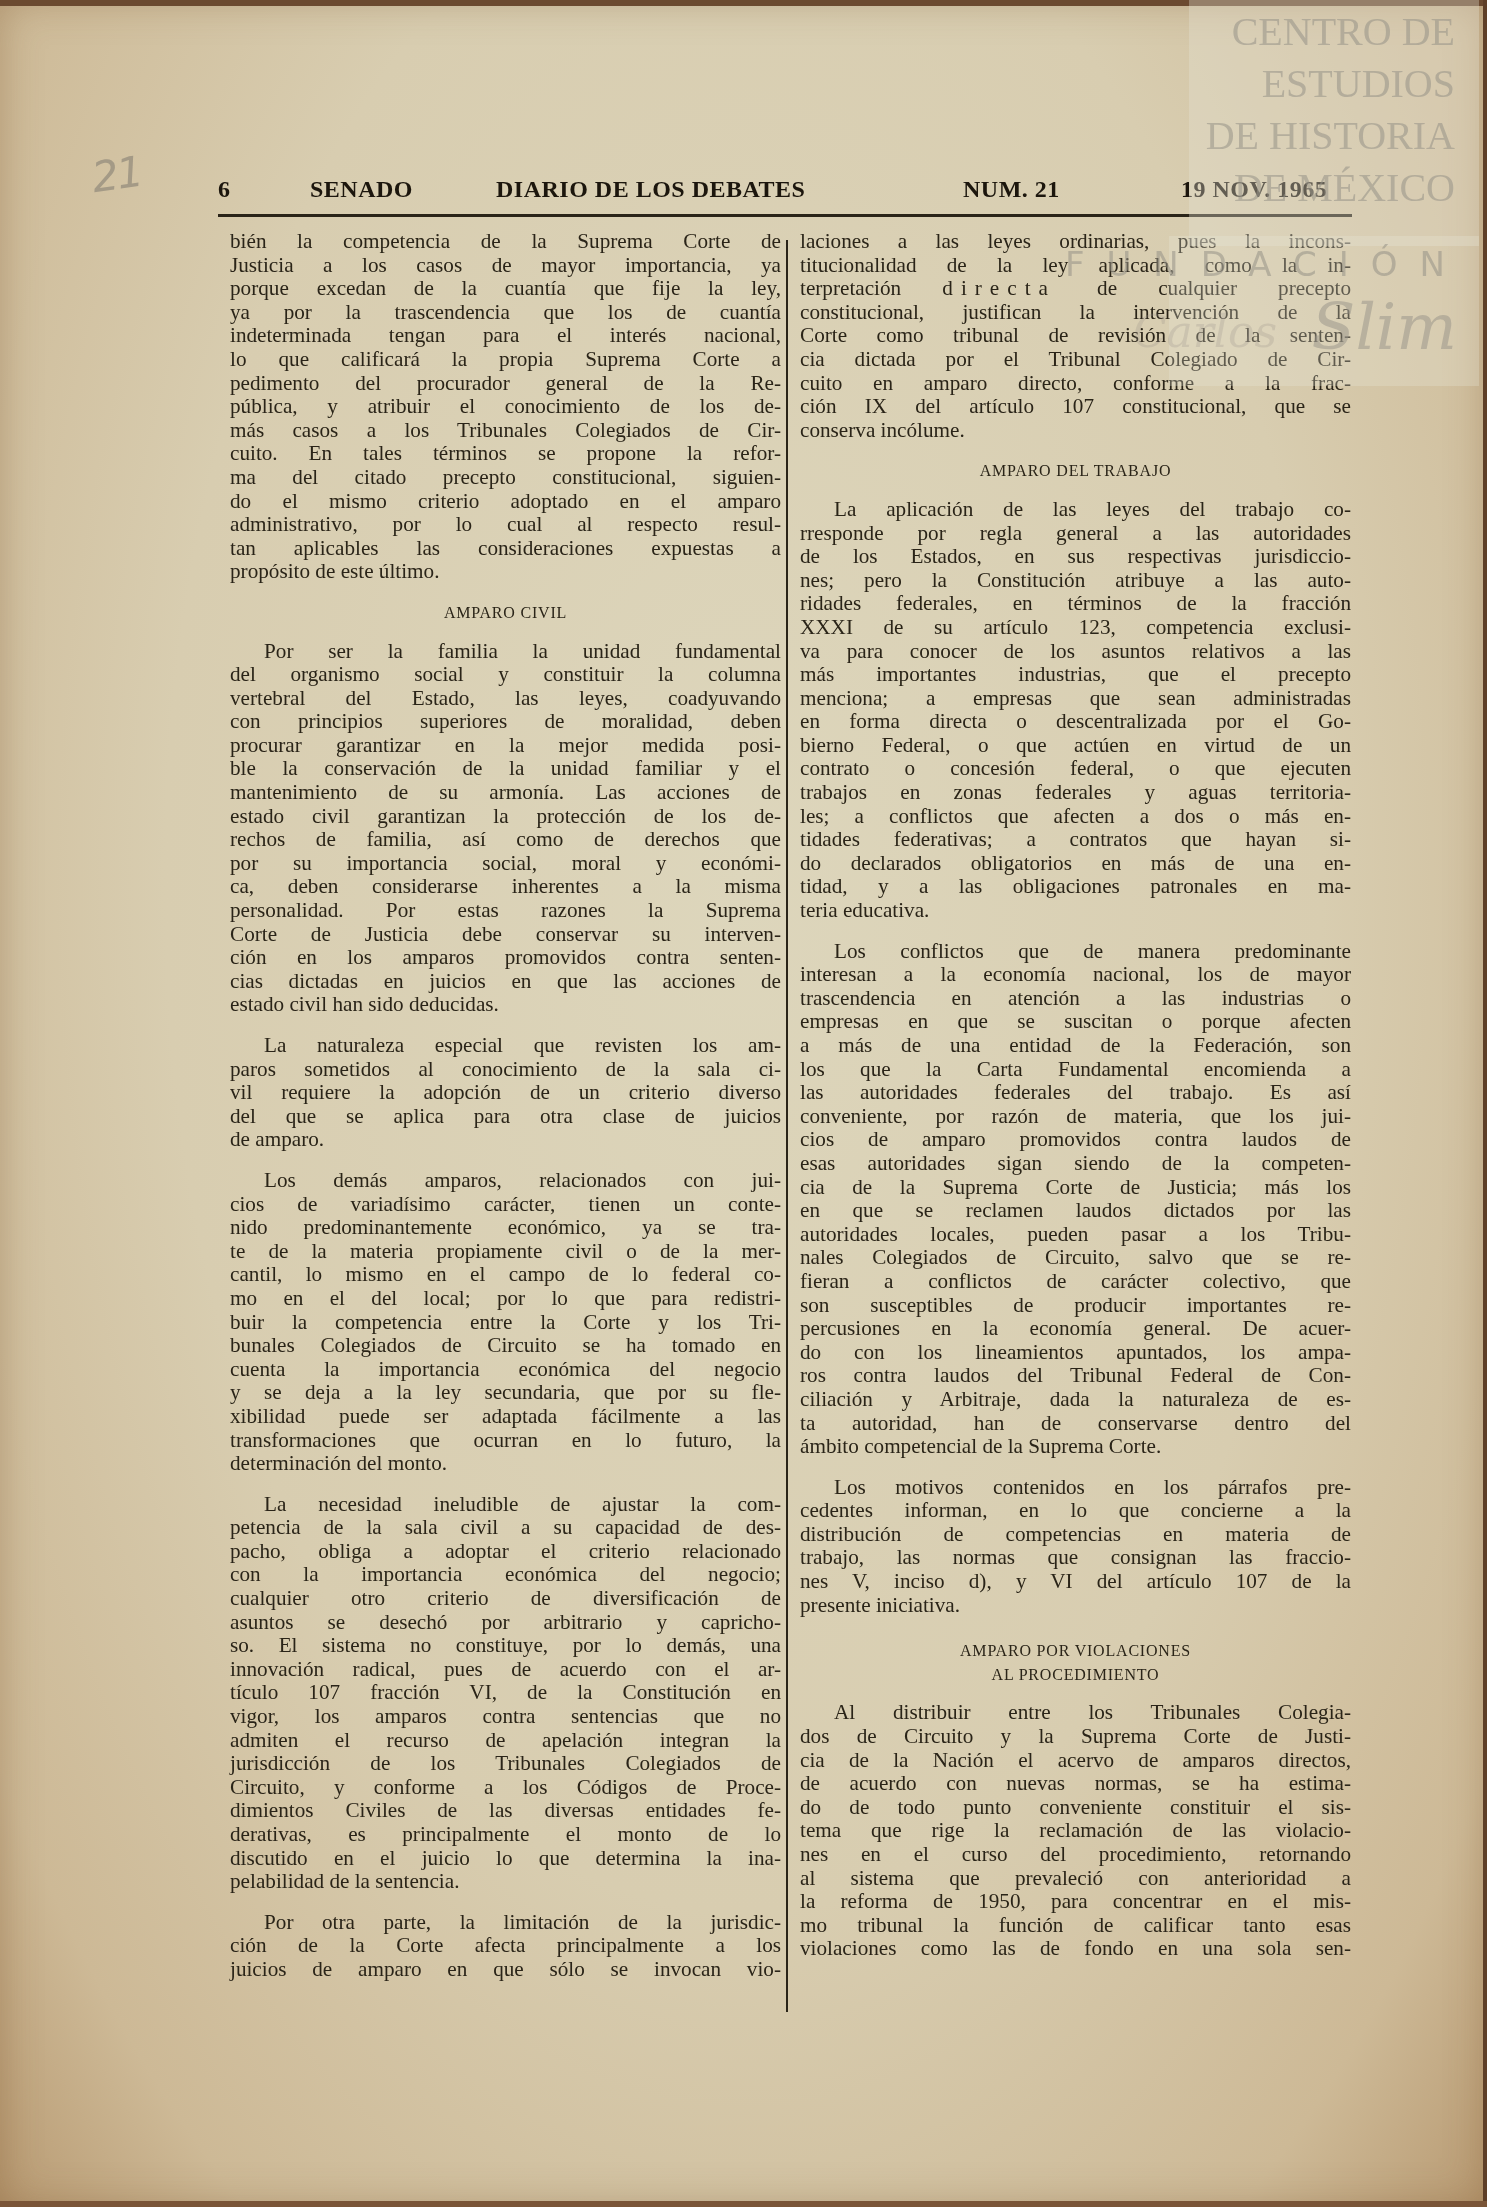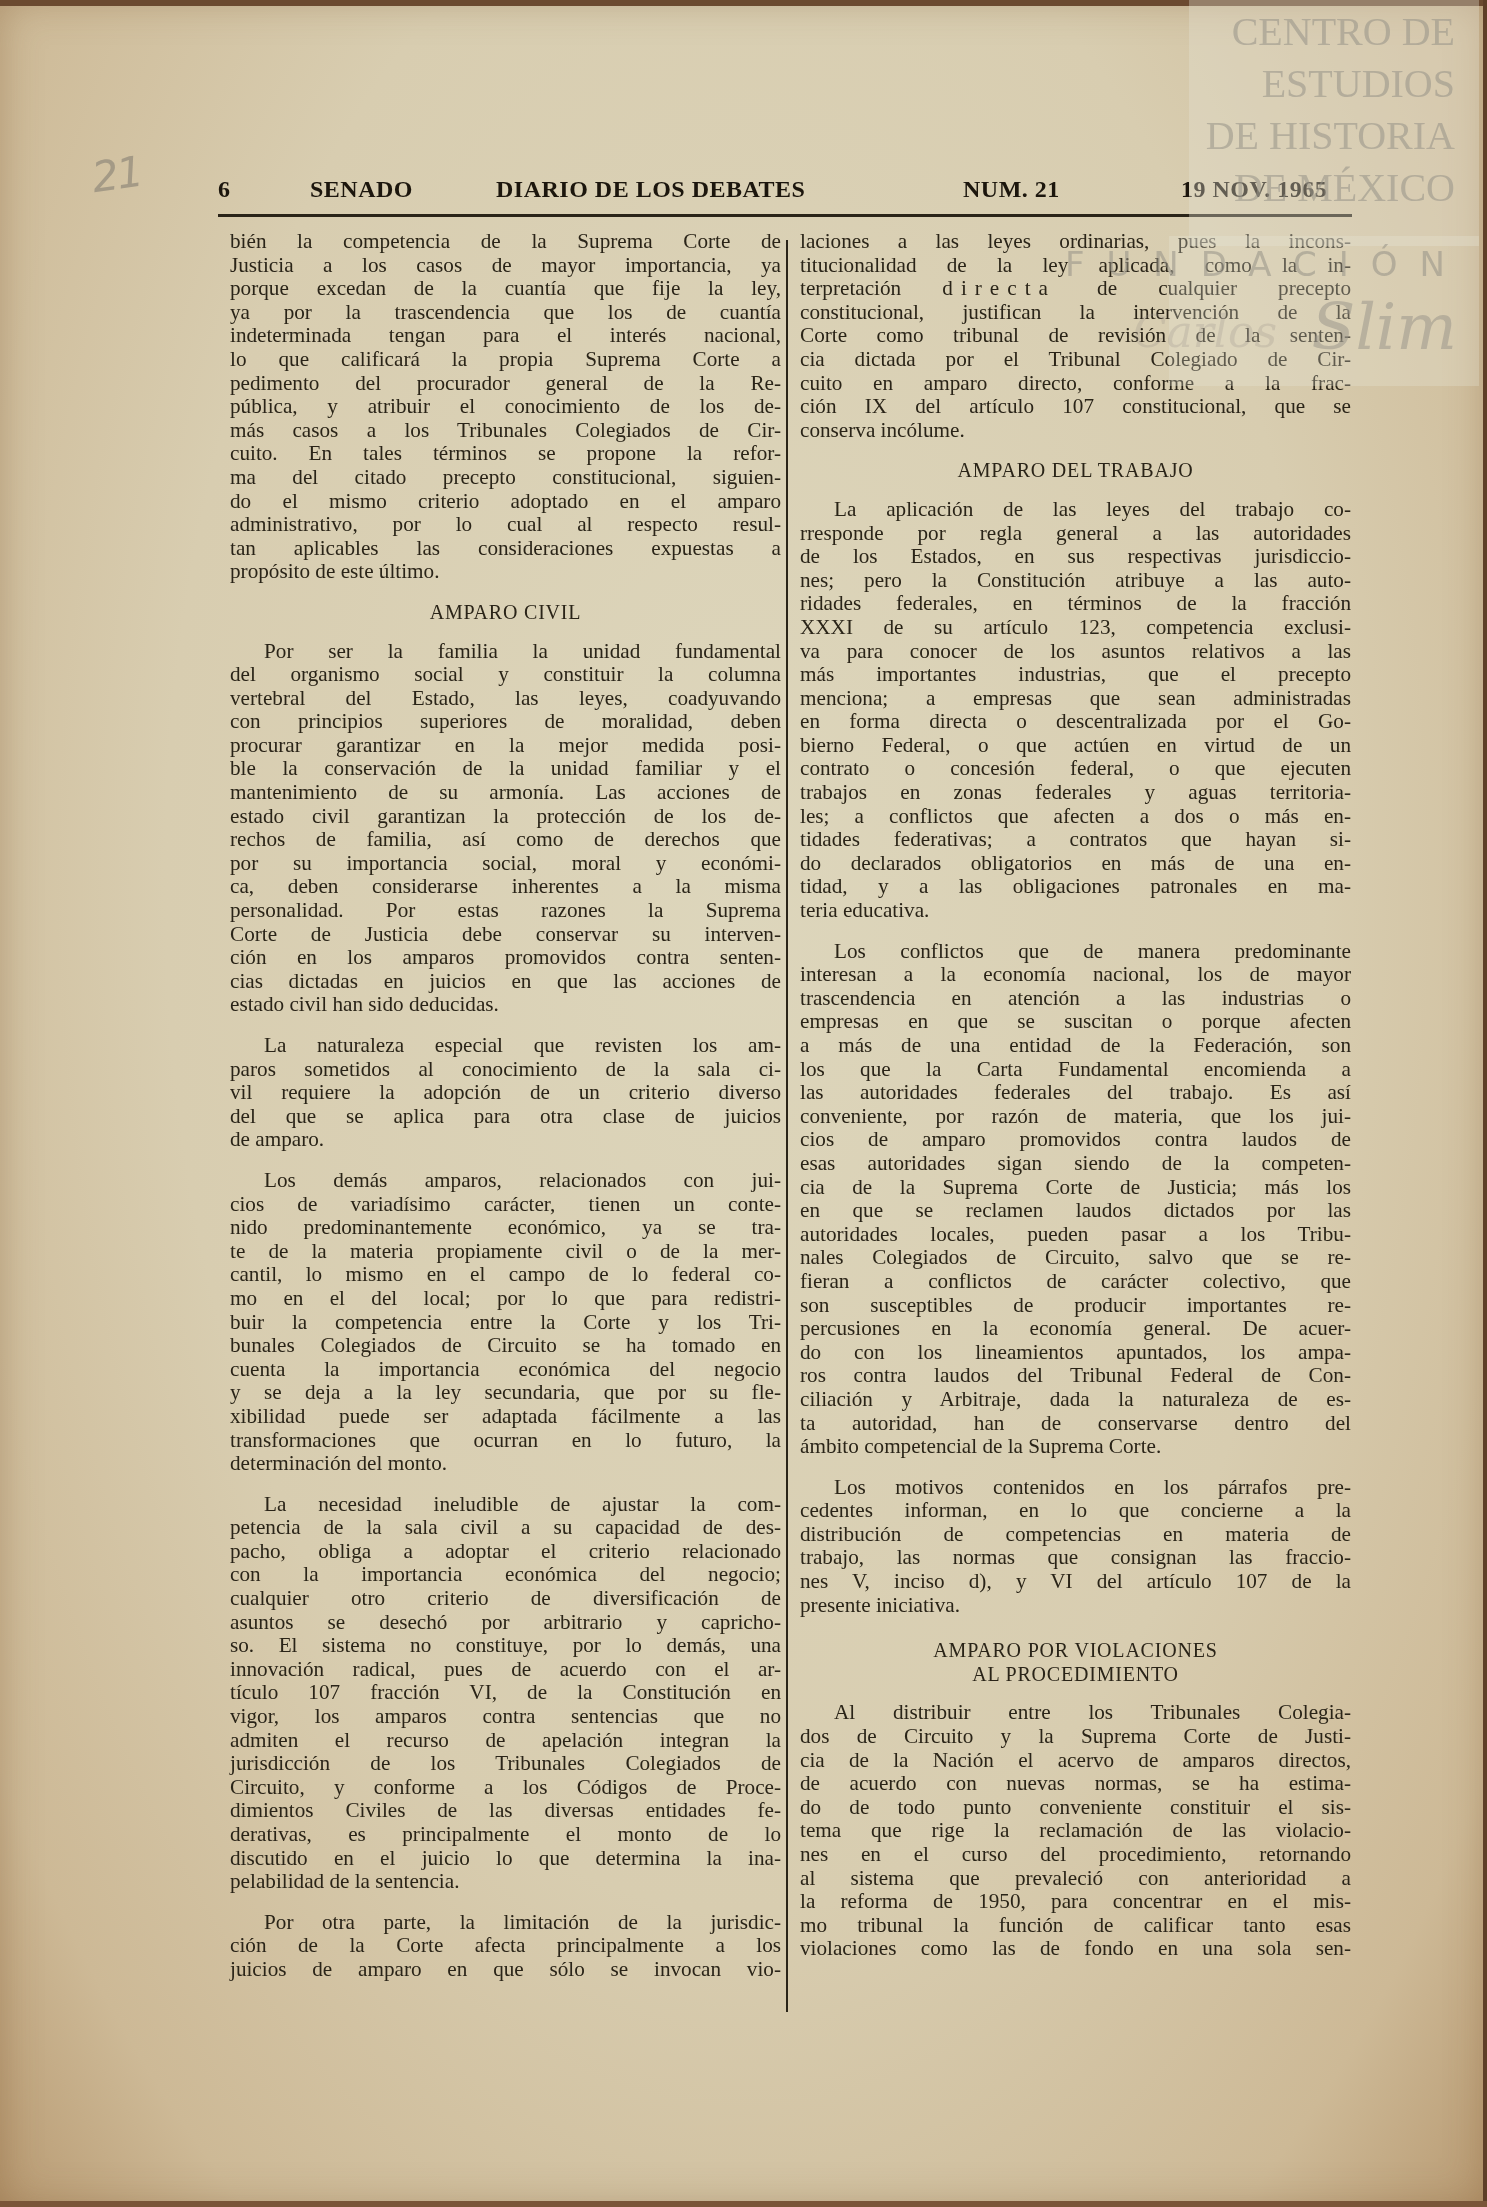--- a/index.html
+++ b/index.html
@@ -51,21 +51,21 @@
   }
 
   .para { margin: 0 0 17px 0; }
   .line {
     display:block; text-align: justify; text-align-last: justify; height:23.6px;
     white-space: nowrap; overflow: visible;
   }
   .line.last { text-align-last: left; }
   .indent { padding-left: 34px; }
   .heading {
-    text-align:center; font-size: 20px; letter-spacing: 0.8px;
+    text-align:center; font-size: 16px; letter-spacing: 0.8px;
     margin: 6px 0 15px 0; line-height: 23.6px;
   }
   .heading .line { text-align:center; text-align-last:center; }
   .spaced { letter-spacing: 8px; }
 
   .watermark {
     position:absolute; right:8px; top:0px; width:290px; height:240px;
     background: rgba(230,226,212,0.35);
     font-family: "Liberation Serif", serif; color: rgba(150,145,135,0.55);
     font-size: 40px; text-align:right; line-height: 52px; padding-top: 6px;

